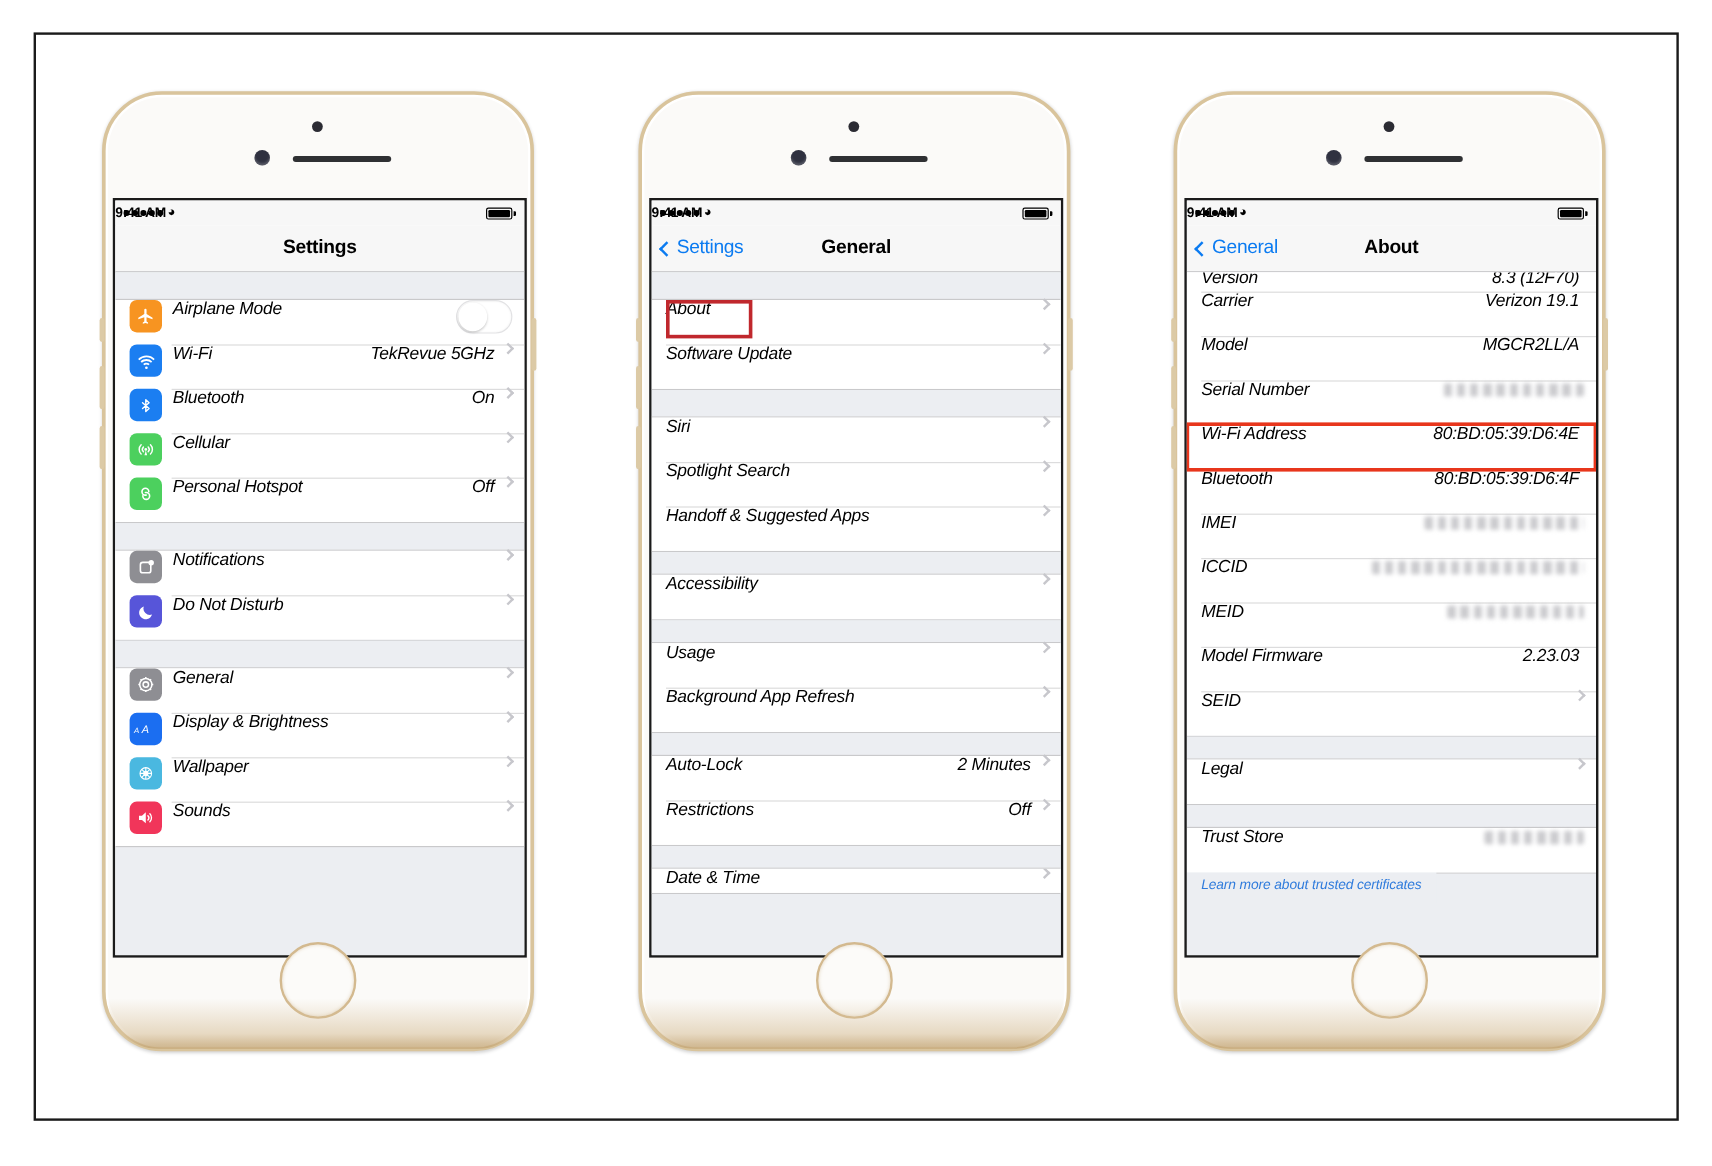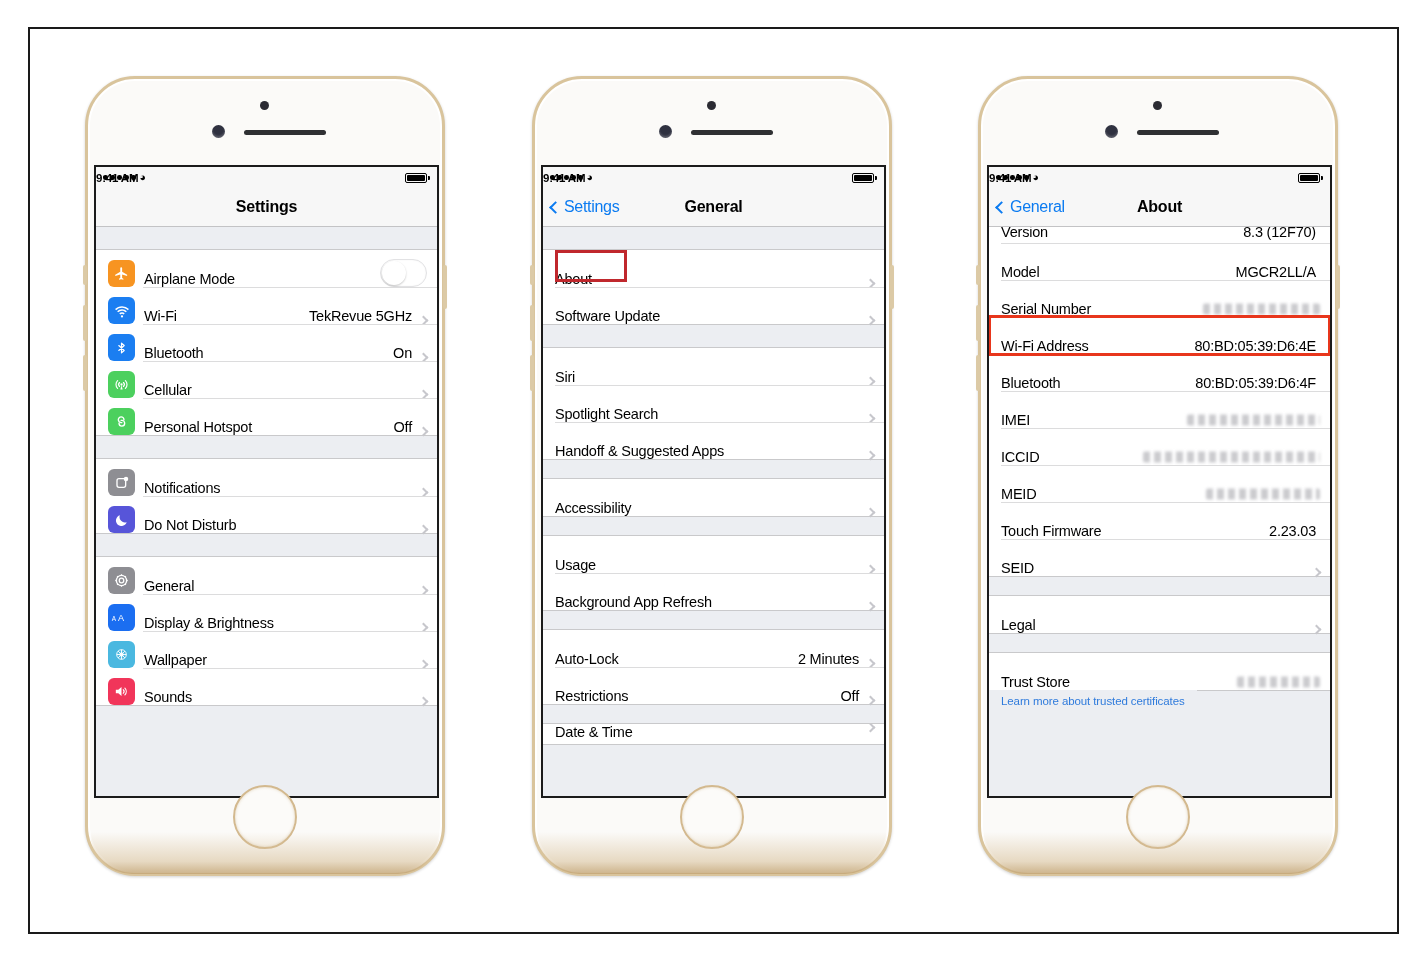--- a/index.html
+++ b/index.html
@@ -87,27 +87,27 @@
   .navbar {
     height: 39px; background: #f7f7f7;
     border-bottom: 1px solid #c3c3c5;
     display: flex; align-items: center; position: relative;
   }
   .nav-title { position: absolute; left: 0; right: 0; text-align: center; font-size: 16px; font-weight: bold; color: #000; letter-spacing: -.2px; }
   .nav-back { position: relative; z-index: 2; display: flex; align-items: center; gap: 3px; padding-left: 8px; color: #0b7bf1; font-size: 16px; letter-spacing: -.3px; }
   .chev-left { width: 9px; height: 9px; border-left: 2.6px solid #0b7bf1; border-bottom: 2.6px solid #0b7bf1; transform: rotate(45deg); display: inline-block; margin-right: 1px; }
 
   
-  .list { background: #eceef2; height: calc(100% - 60px); overflow: hidden; position: relative; }
+  .list { background: #eceef2; height: calc(100% - 60px); overflow: hidden; position: relative; font-style: italic; }
   .gap { height: 22px; background: #eceef2; }
   .gap.sm { height: 18px; }
   .group { background: #ffffff; border-top: 1px solid #c9c9cb; border-bottom: 1px solid #c9c9cb; }
 
   .row {
-    height: 37px; display: flex; align-items: flex-end;
+    height: 37px; display: flex; align-items: flex-start;
     padding-left: 12px; padding-right: 10px;
     background: #fff; position: relative;
   }
   .row + .row::before {
     content: ""; position: absolute; left: 12px; right: 0; top: 0; height: 1px; background: #dcdcdd;
   }
   .row.with-icon + .row.with-icon::before { left: 47px; }
   .row-label { font-size: 14.5px; color: #000; letter-spacing: -.2px; }
   .row-value { margin-left: auto; font-size: 14.5px; color: #000000; letter-spacing: -.2px; padding-right: 4px; }
   .chev { width: 7px; height: 7px; border-top: 2px solid #c7c7cc; border-right: 2px solid #c7c7cc; transform: rotate(45deg); flex: 0 0 auto; margin-left: 2px; }
@@ -492,20 +492,24 @@
         <div class="nav-title">About</div>
       </div>
 
       <div class="list">
         <div class="group clipped-top">
           <div class="row clipped">
             <span class="row-label">Version</span>
             <span class="row-value">8.3 (12F70)</span>
           </div>
           <div class="row">
+            <span class="row-label">Carrier</span>
+            <span class="row-value">Verizon 19.1</span>
+          </div>
+          <div class="row">
             <span class="row-label">Model</span>
             <span class="row-value">MGCR2LL/A</span>
           </div>
           <div class="row">
             <span class="row-label">Serial Number</span>
             <span class="row-value redact">F2LMC1F5CACLI</span>
           </div>
           <div class="row rel">
             <span class="hl-wifi"></span>
             <span class="row-label">Wi-Fi Address</span>
@@ -521,21 +525,21 @@
           </div>
           <div class="row">
             <span class="row-label">ICCID</span>
             <span class="row-value redact">8914 8000001 21 41 98437</span>
           </div>
           <div class="row">
             <span class="row-label">MEID</span>
             <span class="row-value redact">35238908038799</span>
           </div>
           <div class="row">
-            <span class="row-label">Touch Firmware</span>
+            <span class="row-label">Model Firmware</span>
             <span class="row-value">2.23.03</span>
           </div>
           <div class="row">
             <span class="row-label">SEID</span>
             <span class="chev auto"></span>
           </div>
         </div>
 
         <div class="gap sm"></div>
 

